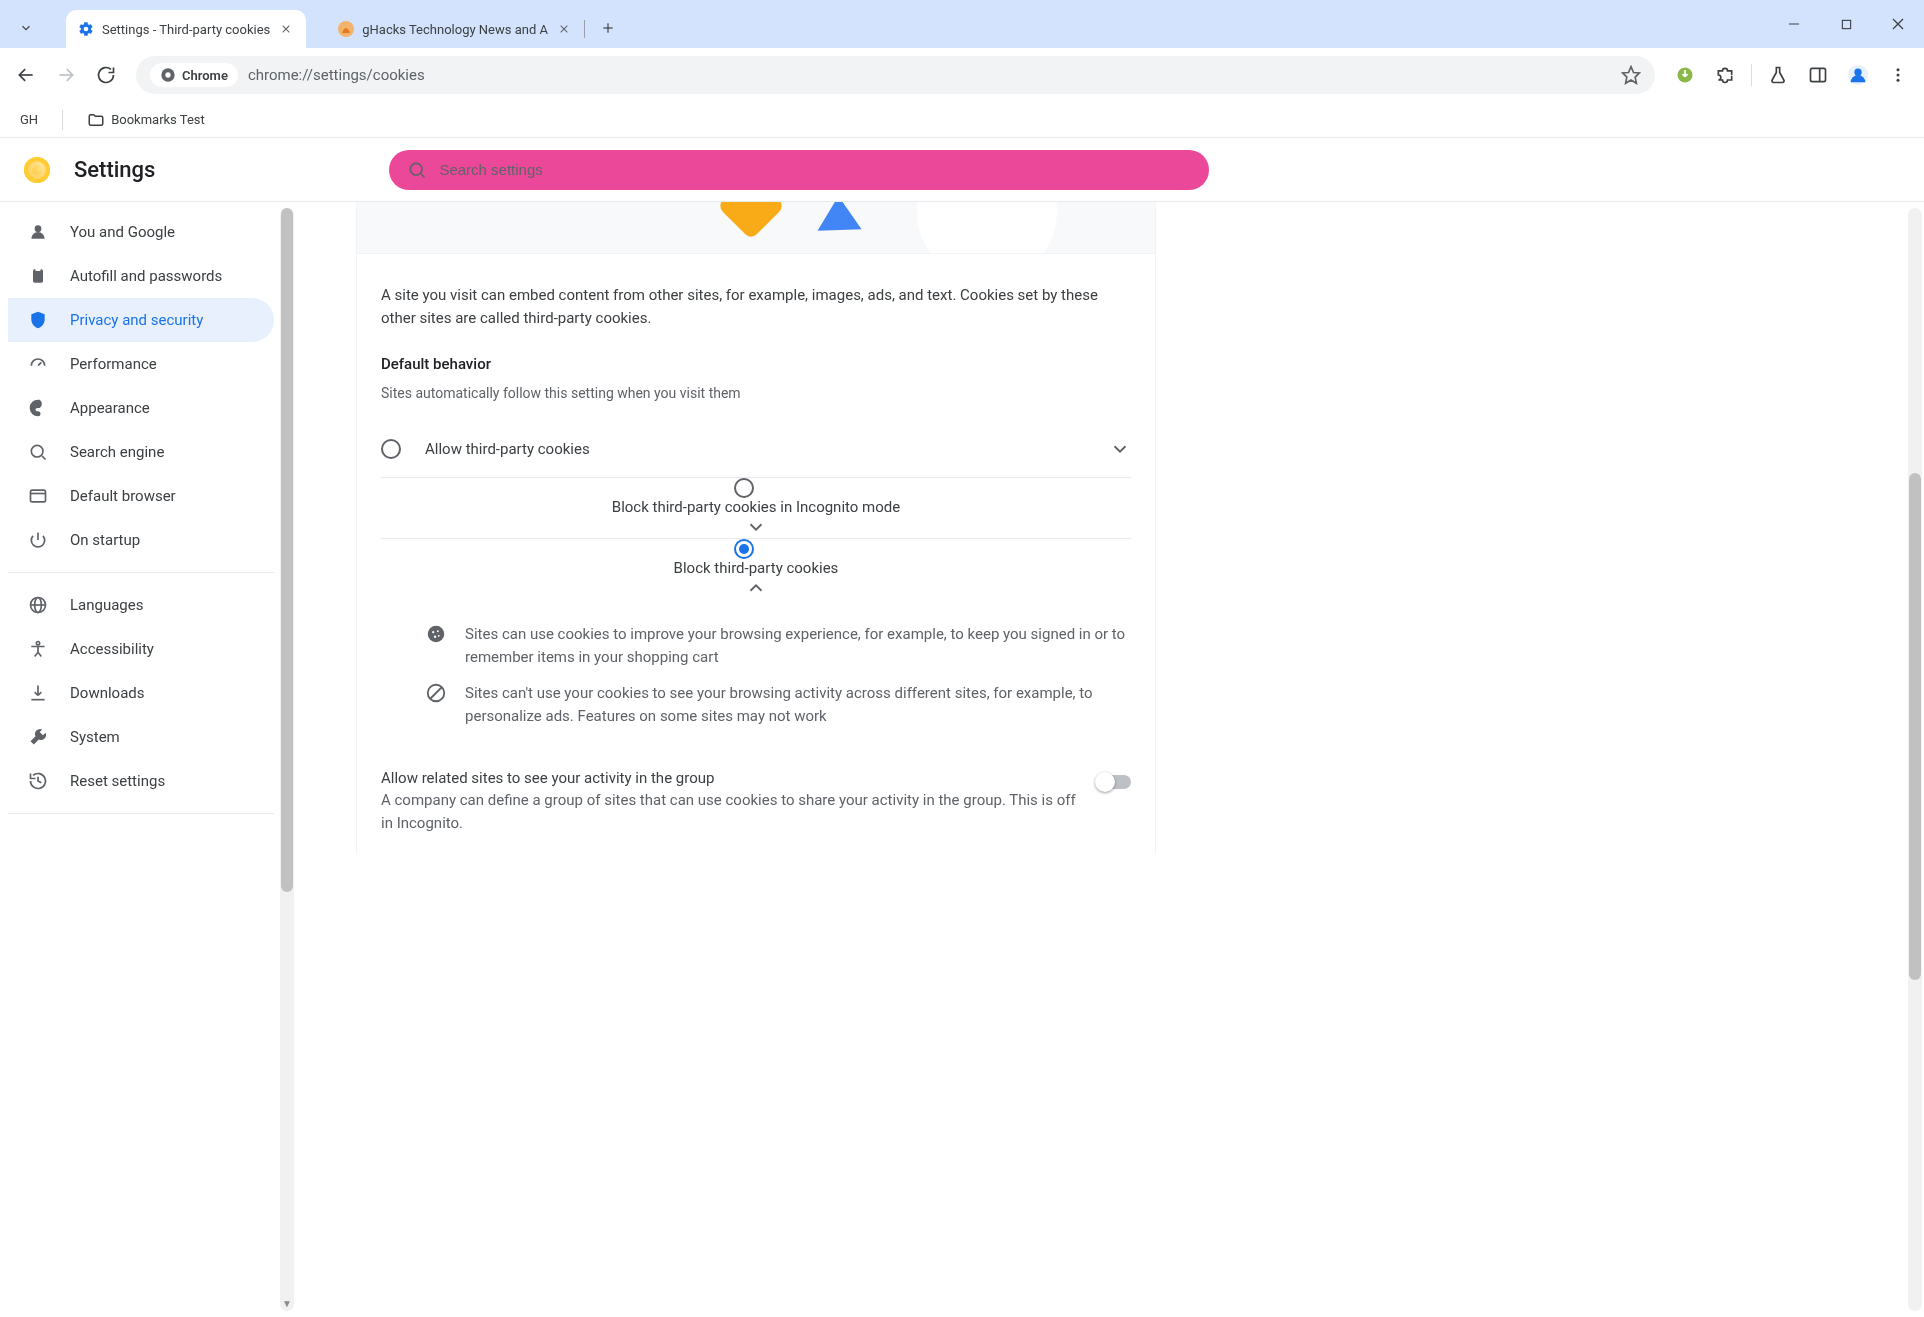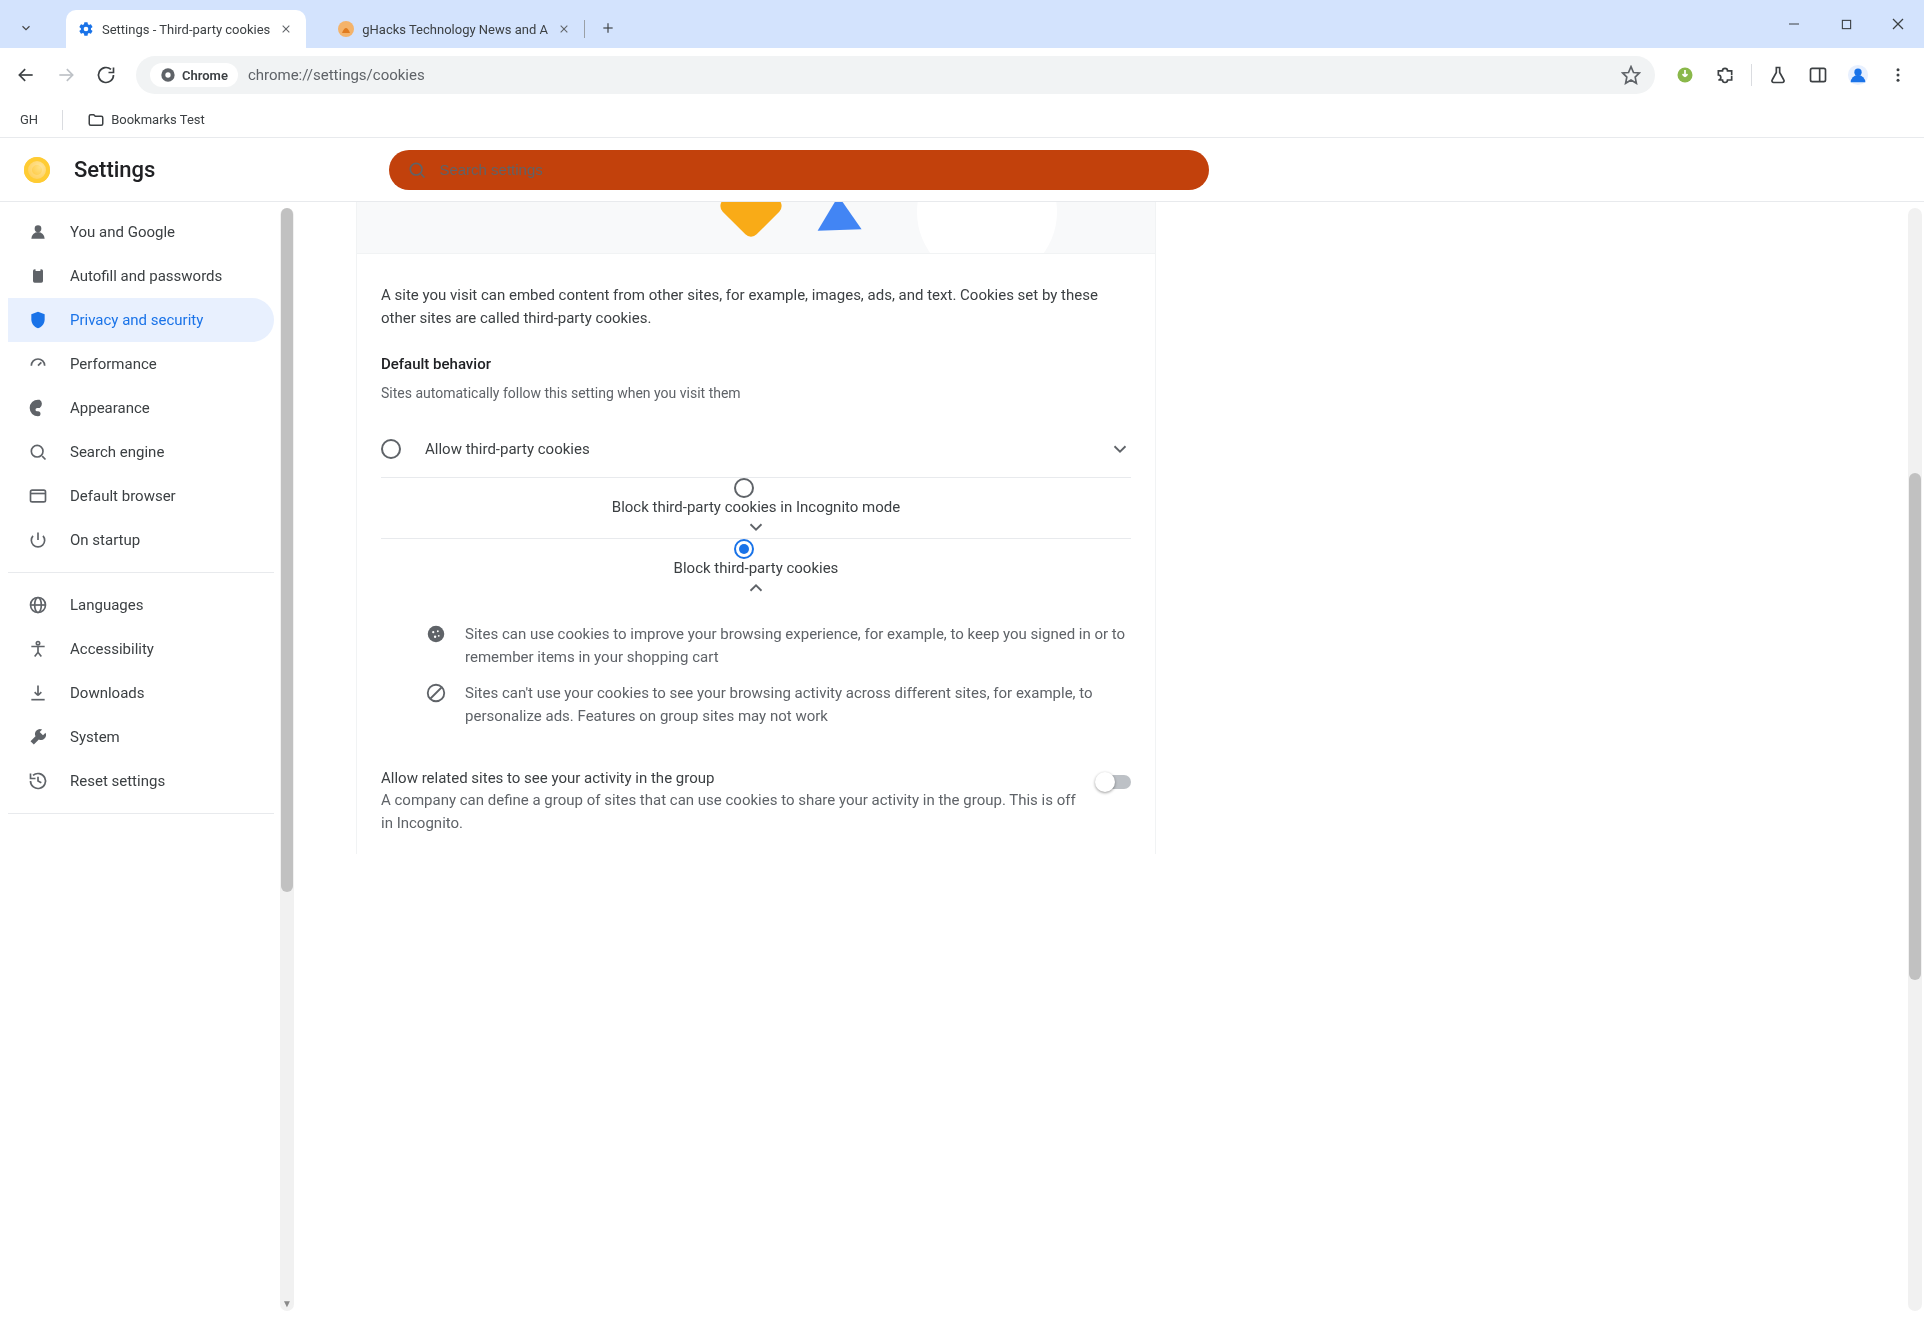--- a/index.html
+++ b/index.html
@@ -103,21 +103,21 @@
     gap:24px;
   }
   .app-logo{
     width:26px;height:26px;border-radius:50%;
     background:radial-gradient(circle at 60% 40%, #ffe082 0%, #ffb300 100%);
     box-shadow: inset 0 0 0 4px #ffcc33, inset 0 0 0 8px #fff3;
   }
   .app-title{ font-size:22px;font-weight:500;}
   .searchbox {
     flex:0 0 820px;
-    height:40px; background:#c2410c;
+    height:40px; background:#ec4899;
     border-radius:20px;
     display:flex;align-items:center;padding:0 18px;gap:12px;
     color:#5f6368;
     margin-left: 210px;
   }
   .searchbox input{ border:none;background:transparent;outline:none;flex:1;font-size:15px;color:#202124;}
   .searchbox input::placeholder{color:#5f6368;}
 
   .app-body{ flex:1; display:flex; position:relative; overflow:hidden;}
   .sidebar {
@@ -592,21 +592,21 @@
               </span>
               <span>Sites can use cookies to improve your browsing experience, for example, to keep you signed in or to remember items in your shopping cart</span>
             </div>
             <div class="info-row">
               <span class="icn">
                 <svg width="22" height="22" viewBox="0 0 24 24" fill="none" stroke="currentColor" stroke-width="2">
                     <circle cx="12" cy="12" r="9"></circle>
                     <line x1="6" y1="18" x2="18" y2="6"></line>
                   </svg>
               </span>
-              <span>Sites can't use your cookies to see your browsing activity across different sites, for example, to personalize ads. Features on group sites may not work</span>
+              <span>Sites can't use your cookies to see your browsing activity across different sites, for example, to personalize ads. Features on some sites may not work</span>
             </div>
           </div>
 
           <div class="toggle-row">
             <div class="texts">
               <div class="title">Allow related sites to see your activity in the group</div>
               <div class="sub">A company can define a group of sites that can use cookies to share your activity in the group. This is off in Incognito.</div>
             </div>
             <div class="switch"></div>
           </div>

